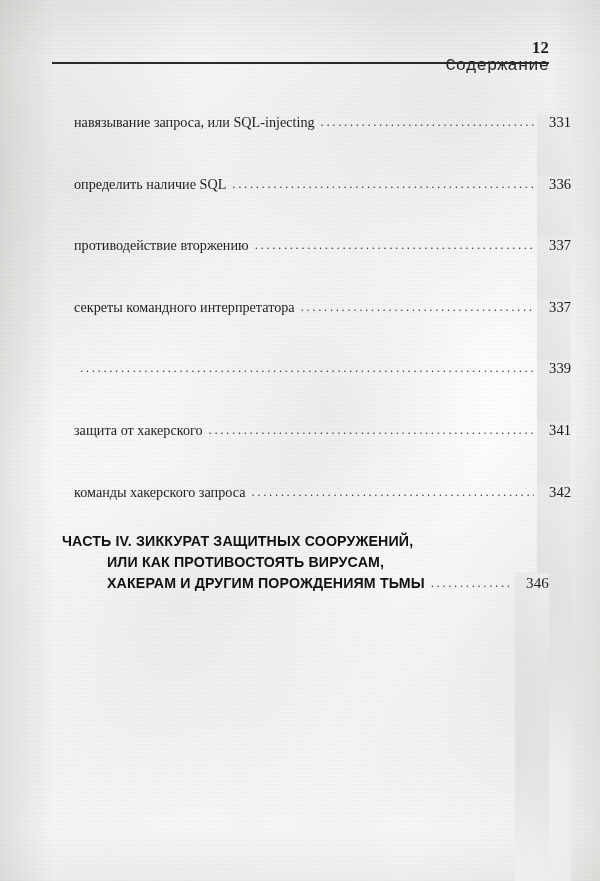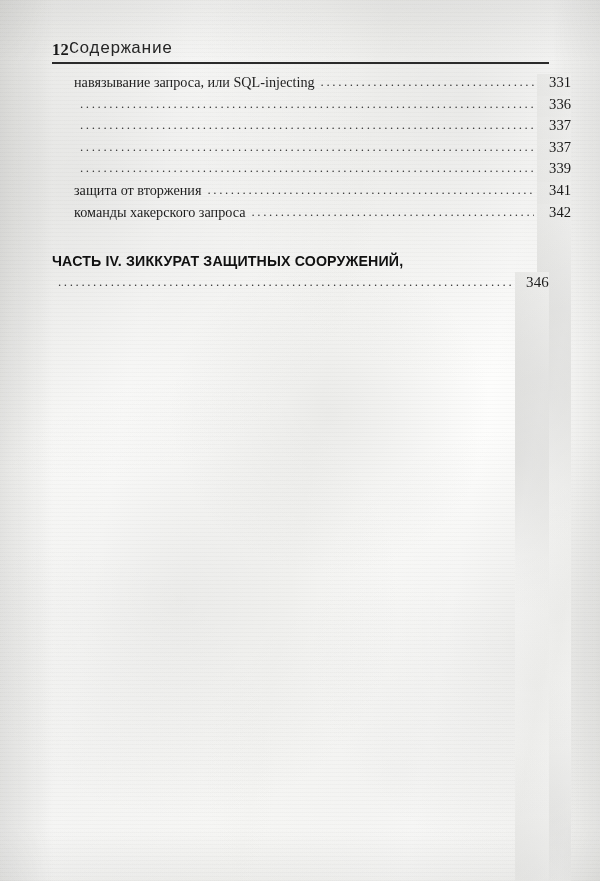--- a/index.html
+++ b/index.html
@@ -68,21 +68,22 @@
   }
 
   
   .runhead {
     position: absolute;
     left: 52px;
     top: 40px;
     width: 497px;
     display: flex;
     align-items: flex-end;
-    justify-content: flex-start;
+    justify-content: flex-end;
+    flex-direction: column;
   }
   .runhead-folio {
     font-family: "Liberation Serif", "DejaVu Serif", serif;
     font-size: 16.5px;
     font-weight: bold;
     color: #1a1a1a;
     letter-spacing: 0.2px;
     line-height: 1;
   }
   .runhead-title {
@@ -107,20 +108,21 @@
     position: absolute;
     left: 52px;
     top: 74px;
     width: 497px;
   }
 
   .row {
     display: flex;
     align-items: baseline;
     width: 100%;
+    margin-top: 40px;
   }
   .row .label {
     white-space: nowrap;
     flex: 0 0 auto;
   }
   .row .leader {
     flex: 1 1 auto;
     overflow: hidden;
     white-space: nowrap;
     margin: 0 3px 0 6px;
@@ -160,21 +162,21 @@
     line-height: 21px;
   }
   .part-line {
     display: flex;
     align-items: baseline;
     width: 100%;
   }
   .part-line.indent .label {
     padding-left: 45px;
   }
-  .part-line .label { white-space: nowrap; flex: 0 0 auto; }
+  .part-line .label { white-space: nowrap; flex: 0 0 auto; margin-left: 10px; }
   .part-line .leader {
     flex: 1 1 auto;
     overflow: hidden;
     white-space: nowrap;
     margin: 0 3px 0 6px;
     color: #3b3b3b;
     font-family: "Liberation Serif", "DejaVu Serif", serif;
     font-weight: normal;
     letter-spacing: 2.6px;
     font-size: 13px;
@@ -207,51 +209,58 @@
     </div>
     <div class="runhead-rule"></div>
 
     <div class="toc" id="toc-root">
         <div class="row e1">
           <span class="label">навязывание запроса, или SQL-injecting</span>
           <span class="leader">....................................................................................................</span>
           <span class="page">331</span>
         </div>
         <div class="row e1">
+          <span class="label">определить наличие SQL</span>
           <span class="leader">....................................................................................................</span>
           <span class="page">336</span>
         </div>
         <div class="row e1">
+          <span class="label">противодействие вторжению</span>
           <span class="leader">....................................................................................................</span>
           <span class="page">337</span>
         </div>
         <div class="row e1">
+          <span class="label">секреты командного интерпретатора</span>
           <span class="leader">....................................................................................................</span>
           <span class="page">337</span>
         </div>
         <div class="row e1">
           <span class="leader">....................................................................................................</span>
           <span class="page">339</span>
         </div>
         <div class="row e1">
-          <span class="label">защита от вторжения</span>
+          <span class="label">защита от хакерского</span>
           <span class="leader">....................................................................................................</span>
           <span class="page">341</span>
         </div>
         <div class="row e1">
           <span class="label">команды хакерского запроса</span>
           <span class="leader">....................................................................................................</span>
           <span class="page">342</span>
         </div>
         <div class="gap-l"></div>
         <div class="part">
           <div class="part-line">
             <span class="label">ЧАСТЬ IV. ЗИККУРАТ ЗАЩИТНЫХ СООРУЖЕНИЙ,</span>
           </div>
           <div class="part-line indent">
+            <span class="label">ИЛИ КАК ПРОТИВОСТОЯТЬ ВИРУСАМ,</span>
+          </div>
+          <div class="part-line indent">
+            <span class="label">ХАКЕРАМ И ДРУГИМ ПОРОЖДЕНИЯМ ТЬМЫ</span>
             <span class="leader">....................................................................................................</span>
             <span class="page">346</span>
           </div>
         </div>
       </div>
 
   </div>
 </div>
 
 </body></html>

